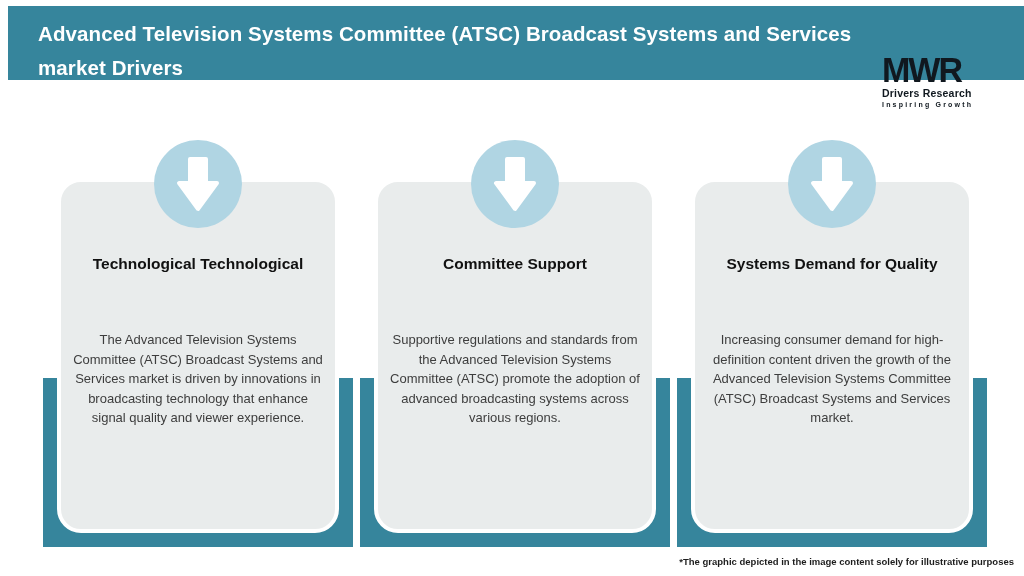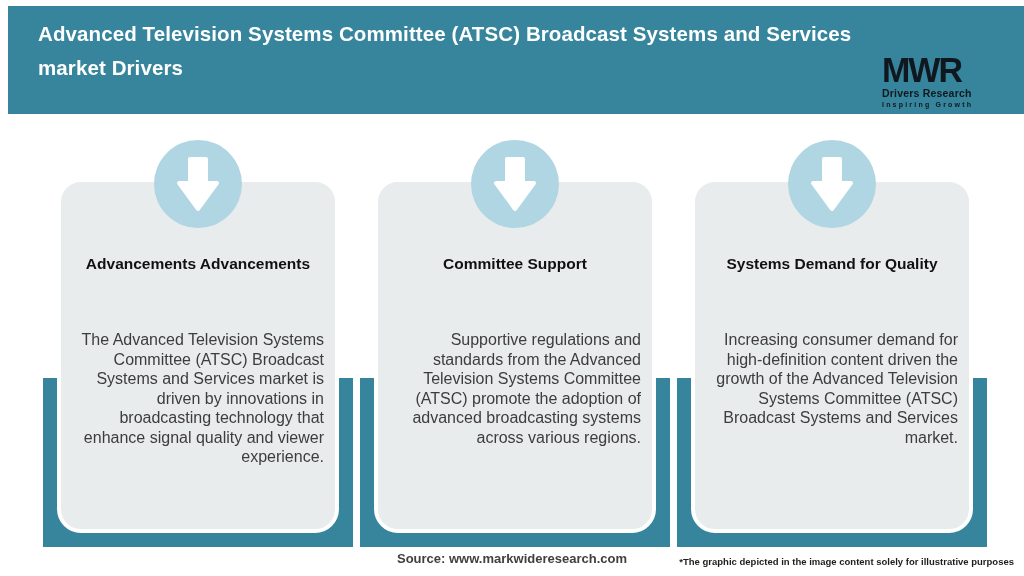--- a/index.html
+++ b/index.html
@@ -14,21 +14,21 @@
   }
   .canvas{
     position:relative;
     width:1024px;height:576px;
     background:#ffffff;
     overflow:hidden;
     font-family:"Liberation Sans", sans-serif;
   }
   
   .header{
-    position:absolute;left:8px;top:6px;width:1016px;height:108px;
+    position:absolute;left:8px;top:6px;width:1016px;height:74px;
     background:var(--teal);
   }
   .page-title{
     position:absolute;left:30px;top:11px;width:880px;
     color:#ffffff;font-size:20.5px;font-weight:bold;line-height:34px;
     letter-spacing:.1px;
   }
   .logo{
     position:absolute;right:16px;top:6px;width:126px;
     text-align:left;color:#10181f;line-height:1;margin-top:40px;
@@ -58,22 +58,22 @@
   }
   .circle.c1{left:154px;} .circle.c2{left:471px;} .circle.c3{left:788px;}
   .card-title{
     margin:71px 14px 0 14px;
     text-align:center;
     font-size:15.5px;font-weight:bold;line-height:21px;
     color:var(--title-color);
   }
   .card-desc{
     position:absolute;top:148px;left:11px;right:11px;
-    font-size:16px;line-height:19.5px;color:var(--body-color);
-    text-align:right;
+    font-size:13px;line-height:19.5px;color:var(--body-color);
+    text-align:center;
   }
   
   .footer-source{
     position:absolute;left:0;top:551px;width:1024px;
     text-align:center;
     font-size:13px;font-weight:bold;color:var(--footer-color);
   }
   .footer-disclaimer{
     position:absolute;right:10px;top:556px;
     font-size:9.5px;font-weight:600;color:#1d1d1d;
@@ -91,21 +91,21 @@
       <div class="logo-name">Drivers Research</div>
       <div class="logo-tagline">Inspiring Growth</div>
     </div>
   </div>
 
   <div class="accent c1"></div>
   <div class="accent c2"></div>
   <div class="accent c3"></div>
 
   <div class="card c1">
-    <div class="card-title">Advancements Advancements</div>
+    <div class="card-title">Technological Technological</div>
     <div class="card-desc">The Advanced Television Systems Committee (ATSC) Broadcast Systems and Services market is driven by innovations in broadcasting technology that enhance signal quality and viewer experience.</div>
   </div>
 
   <div class="card c2">
     <div class="card-title">Committee Support</div>
     <div class="card-desc">Supportive regulations and standards from the Advanced Television Systems Committee (ATSC) promote the adoption of advanced broadcasting systems across various regions.</div>
   </div>
 
   <div class="card c3">
     <div class="card-title">Systems Demand for Quality</div>
@@ -121,16 +121,15 @@
     <svg width="46" height="56" viewBox="0 0 46 56">
       <path d="M15 3 h16 v24 h11 L23 53 L4 27 h11 Z" fill="#ffffff" stroke="#ffffff" stroke-width="4" stroke-linejoin="round"></path>
     </svg>
   </div>
   <div class="circle c3">
     <svg width="46" height="56" viewBox="0 0 46 56">
       <path d="M15 3 h16 v24 h11 L23 53 L4 27 h11 Z" fill="#ffffff" stroke="#ffffff" stroke-width="4" stroke-linejoin="round"></path>
     </svg>
   </div>
 
-  <div class="footer-source">Source: www.markwideresearch.com</div>
   <div class="footer-disclaimer">*The graphic depicted in the image content solely for illustrative purposes</div>
 
 </div>
 
 </body></html>

